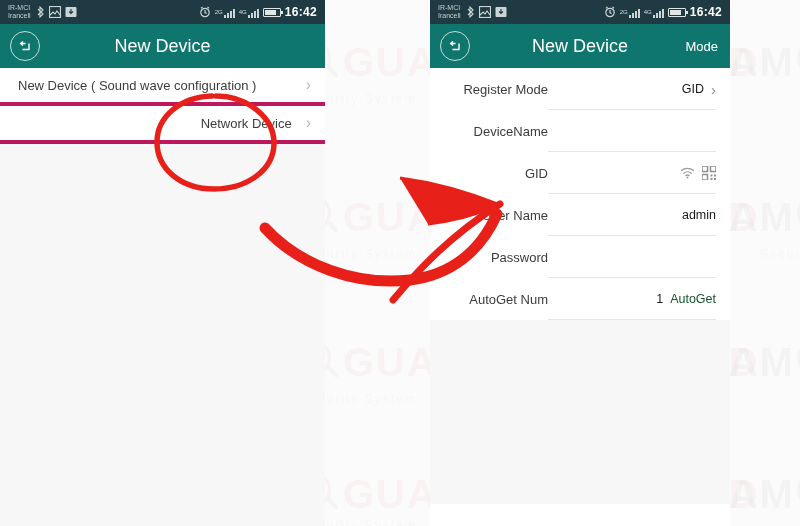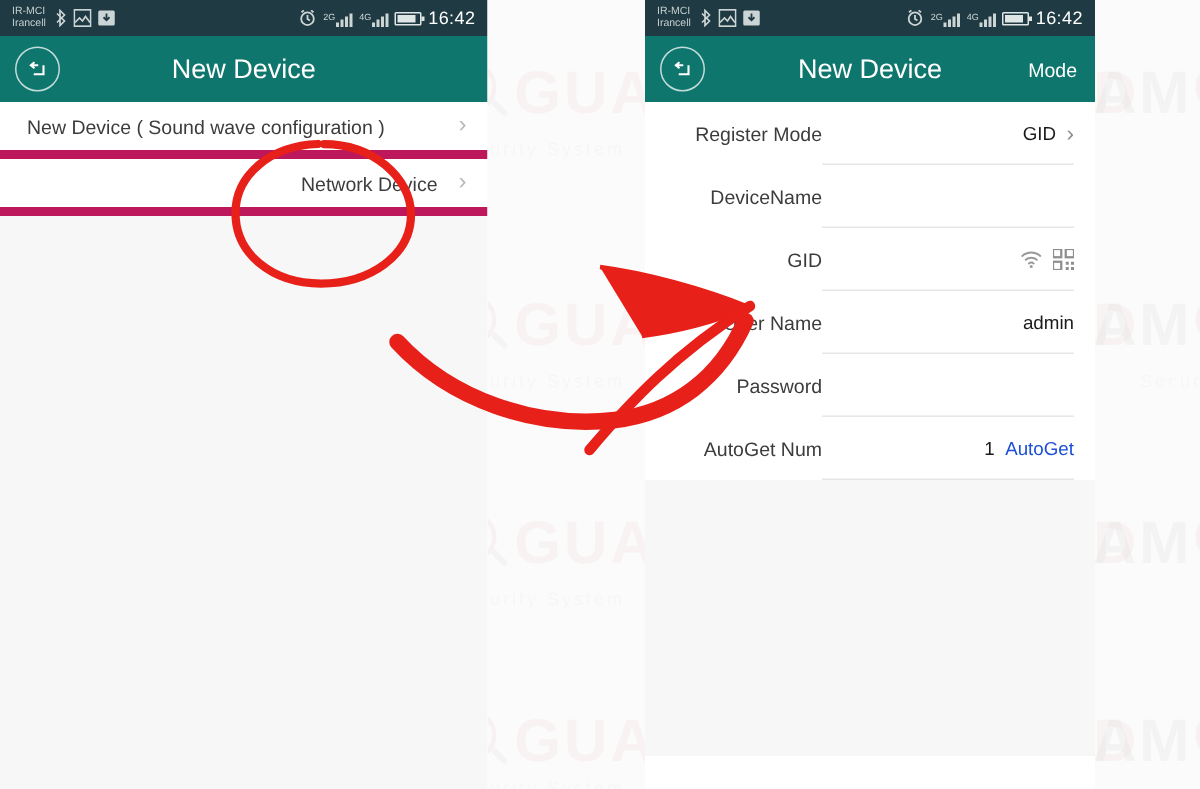--- a/index.html
+++ b/index.html
@@ -82,21 +82,21 @@
   .carrier{
     display:flex;flex-direction:column;
     line-height:8px;font-size:7px;
     color:#c5d0d0;margin-right:5px;
   }
   .sb-icons{display:flex;align-items:center;gap:4px;}
   .sb-ic{opacity:.9;display:flex;align-items:center;}
   .sb-right{
     margin-left:auto;display:flex;align-items:center;gap:4px;
   }
-  .sb-time{font-size:12px;color:#ffffff;font-weight:normal;letter-spacing:.3px;}
+  .sb-time{font-size:12px;color:#ffffff;font-weight:bold;letter-spacing:.3px;}
   .sig{display:flex;align-items:flex-end;gap:1px;height:11px;}
   .sig i{display:block;width:2px;background:#dfe6e6;}
   .sig i:nth-child(1){height:3px;}
   .sig i:nth-child(2){height:5px;}
   .sig i:nth-child(3){height:7px;}
   .sig i:nth-child(4){height:9px;}
   .sig-lab{font-size:6px;vertical-align:top;margin-right:1px;color:#dfe6e6;}
   .batt{
     width:18px;height:9px;border:1px solid #dfe6e6;border-radius:1px;
     position:relative;box-sizing:border-box;
@@ -130,21 +130,21 @@
   .savebtn{
     margin-left:auto;font-size:13px;color:#ffffff;
     z-index:2;cursor:pointer;padding-right:2px;
   }
 
   
   .list{background:#ffffff;}
   .list-row{
     height:38px;display:flex;align-items:center;
     padding:0 14px 0 18px;box-sizing:border-box;
-    border-bottom:6px solid #be185d;
+    border-bottom:4px solid #be185d;
     background:#ffffff;cursor:pointer;
   }
   .list-row .lbl{
     font-size:13px;color:#3c3c3c;
   }
   .list-row.right .lbl{margin-left:auto;}
   .list-row .chev{
     margin-left:auto;color:#b9b9b9;font-size:16px;
     font-family:"Liberation Sans",sans-serif;
   }
@@ -163,21 +163,21 @@
   }
   .frow .flabel{
     font-size:13px;color:#3c3c3c;
     width:108px;text-align:right;flex:0 0 auto;
   }
   .frow .fval{
     margin-left:auto;font-size:12.5px;color:#1a1a1a;
     display:flex;align-items:center;gap:7px;
   }
   .frow .fval .num{font-size:12.5px;color:#1a1a1a;}
-  .frow .fval .link{color:#1d4ed8;font-size:12.5px;cursor:pointer;}
+  .frow .fval .link{color:#14532d;font-size:12.5px;cursor:pointer;}
   .frow .fval .chev{color:#8c8c8c;font-size:15px;}
   .frow .underline{
     position:absolute;left:118px;right:14px;bottom:0;
     height:1px;background:#e6e6e6;
   }
   .form-fill{background:#f7f7f7;height:184px;}
   .icbtn{cursor:pointer;display:flex;align-items:center;}
 
   
   #annot{position:absolute;inset:0;z-index:5;pointer-events:none;}

